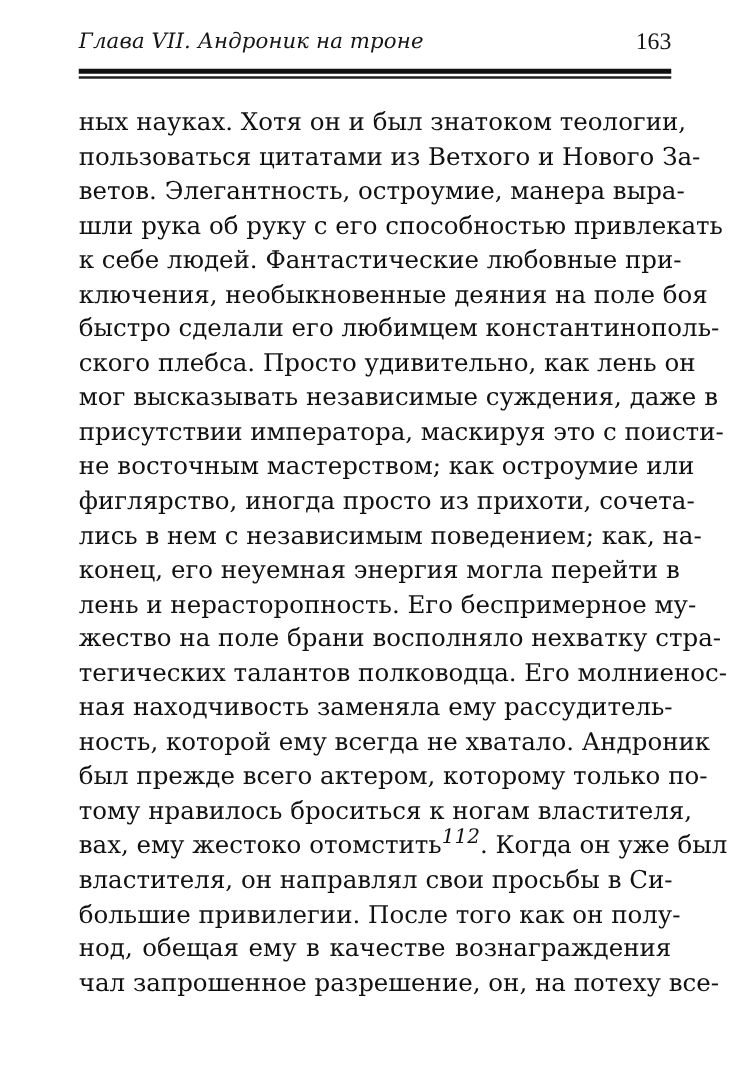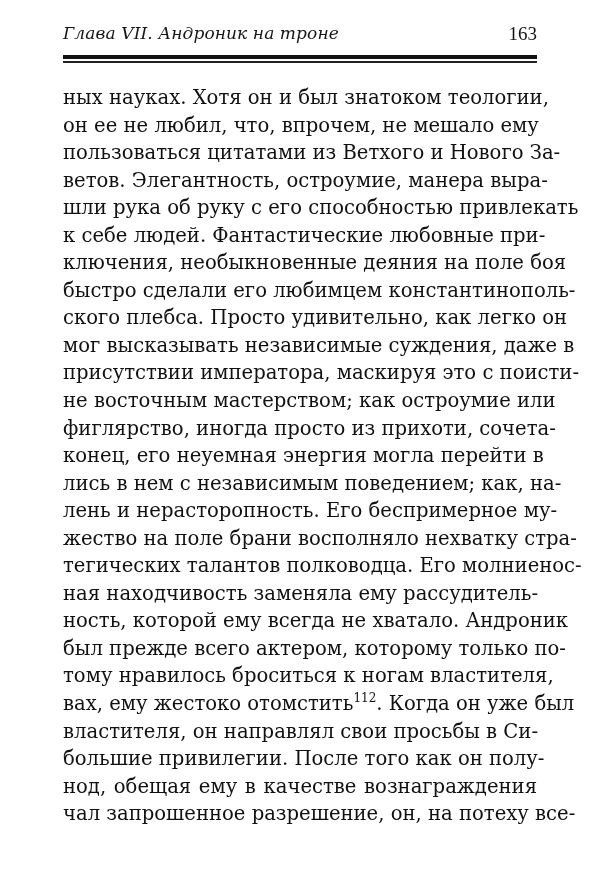--- a/index.html
+++ b/index.html
@@ -71,54 +71,54 @@
     }
     .line {
       display: block;
       white-space: nowrap;
       text-align: justify;
       text-align-last: justify;
       height: 27.55px;
       overflow: visible;
     }
     .line sup {
-      font-size: 12px;
+      font-size: 16px;
       line-height: 0;
       vertical-align: 8px;
+      font-style: italic;
     }
   </style>
 </head>
 <body>
 
 <div class="page">
 
   <div class="running-head">
     <span class="chapter-title">Глава VII. Андроник на троне</span>
     <span class="page-number">163</span>
   </div>
 
   <div class="rule-thick"></div>
   <div class="rule-thin"></div>
 
   <div class="body-text">
     <span class="line">ных науках. Хотя он и был знатоком теологии,</span>
-    <span class="line">он ее не любил, что, впрочем, не мешало ему</span>
     <span class="line">пользоваться цитатами из Ветхого и Нового За-</span>
     <span class="line">ветов. Элегантность, остроумие, манера выра-</span>
     <span class="line">шли рука об руку с его способностью привлекать</span>
     <span class="line">к себе людей. Фантастические любовные при-</span>
     <span class="line">ключения, необыкновенные деяния на поле боя</span>
     <span class="line">быстро сделали его любимцем константинополь-</span>
-    <span class="line">ского плебса. Просто удивительно, как легко он</span>
+    <span class="line">ского плебса. Просто удивительно, как лень он</span>
     <span class="line">мог высказывать независимые суждения, даже в</span>
     <span class="line">присутствии императора, маскируя это с поисти-</span>
     <span class="line">не восточным мастерством; как остроумие или</span>
     <span class="line">фиглярство, иногда просто из прихоти, сочета-</span>
+    <span class="line">лись в нем с независимым поведением; как, на-</span>
     <span class="line">конец, его неуемная энергия могла перейти в</span>
-    <span class="line">лись в нем с независимым поведением; как, на-</span>
     <span class="line">лень и нерасторопность. Его беспримерное му-</span>
     <span class="line">жество на поле брани восполняло нехватку стра-</span>
     <span class="line">тегических талантов полководца. Его молниенос-</span>
     <span class="line">ная находчивость заменяла ему рассудитель-</span>
     <span class="line">ность, которой ему всегда не хватало. Андроник</span>
     <span class="line">был прежде всего актером, которому только по-</span>
     <span class="line">тому нравилось броситься к ногам властителя,</span>
     <span class="line"><span>вах, ему жестоко отомстить</span><sup>112</sup><span>. Когда он уже был</span></span>
     <span class="line">властителя, он направлял свои просьбы в Си-</span>
     <span class="line">большие привилегии. После того как он полу-</span>

